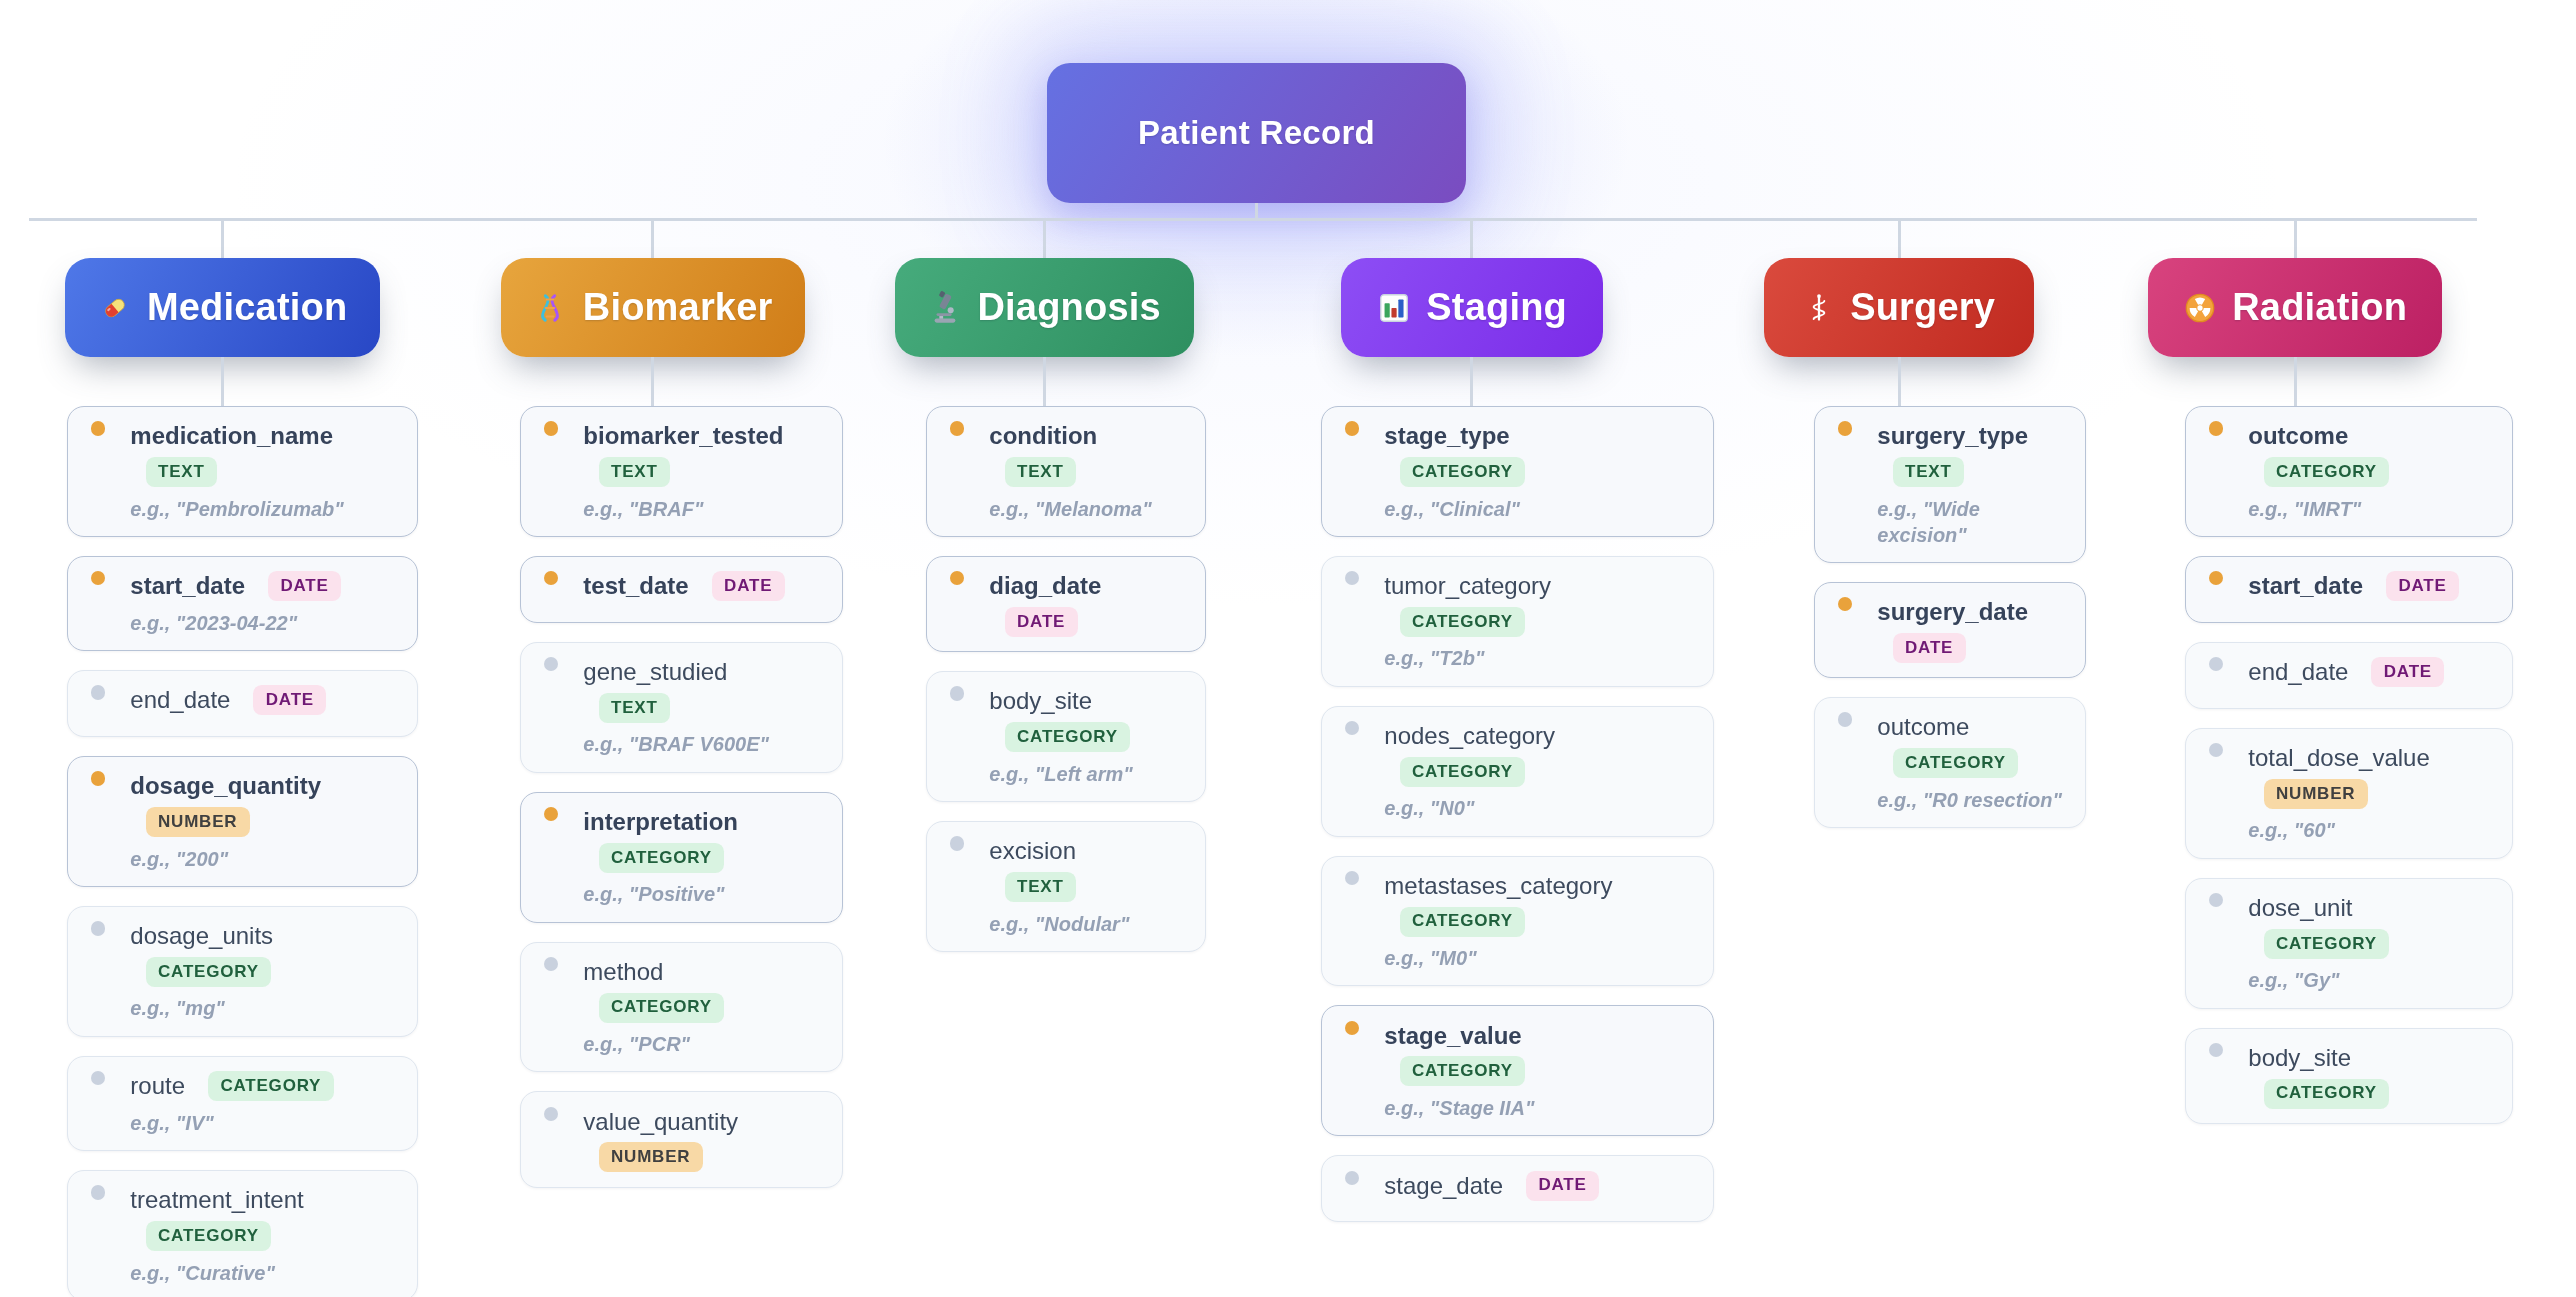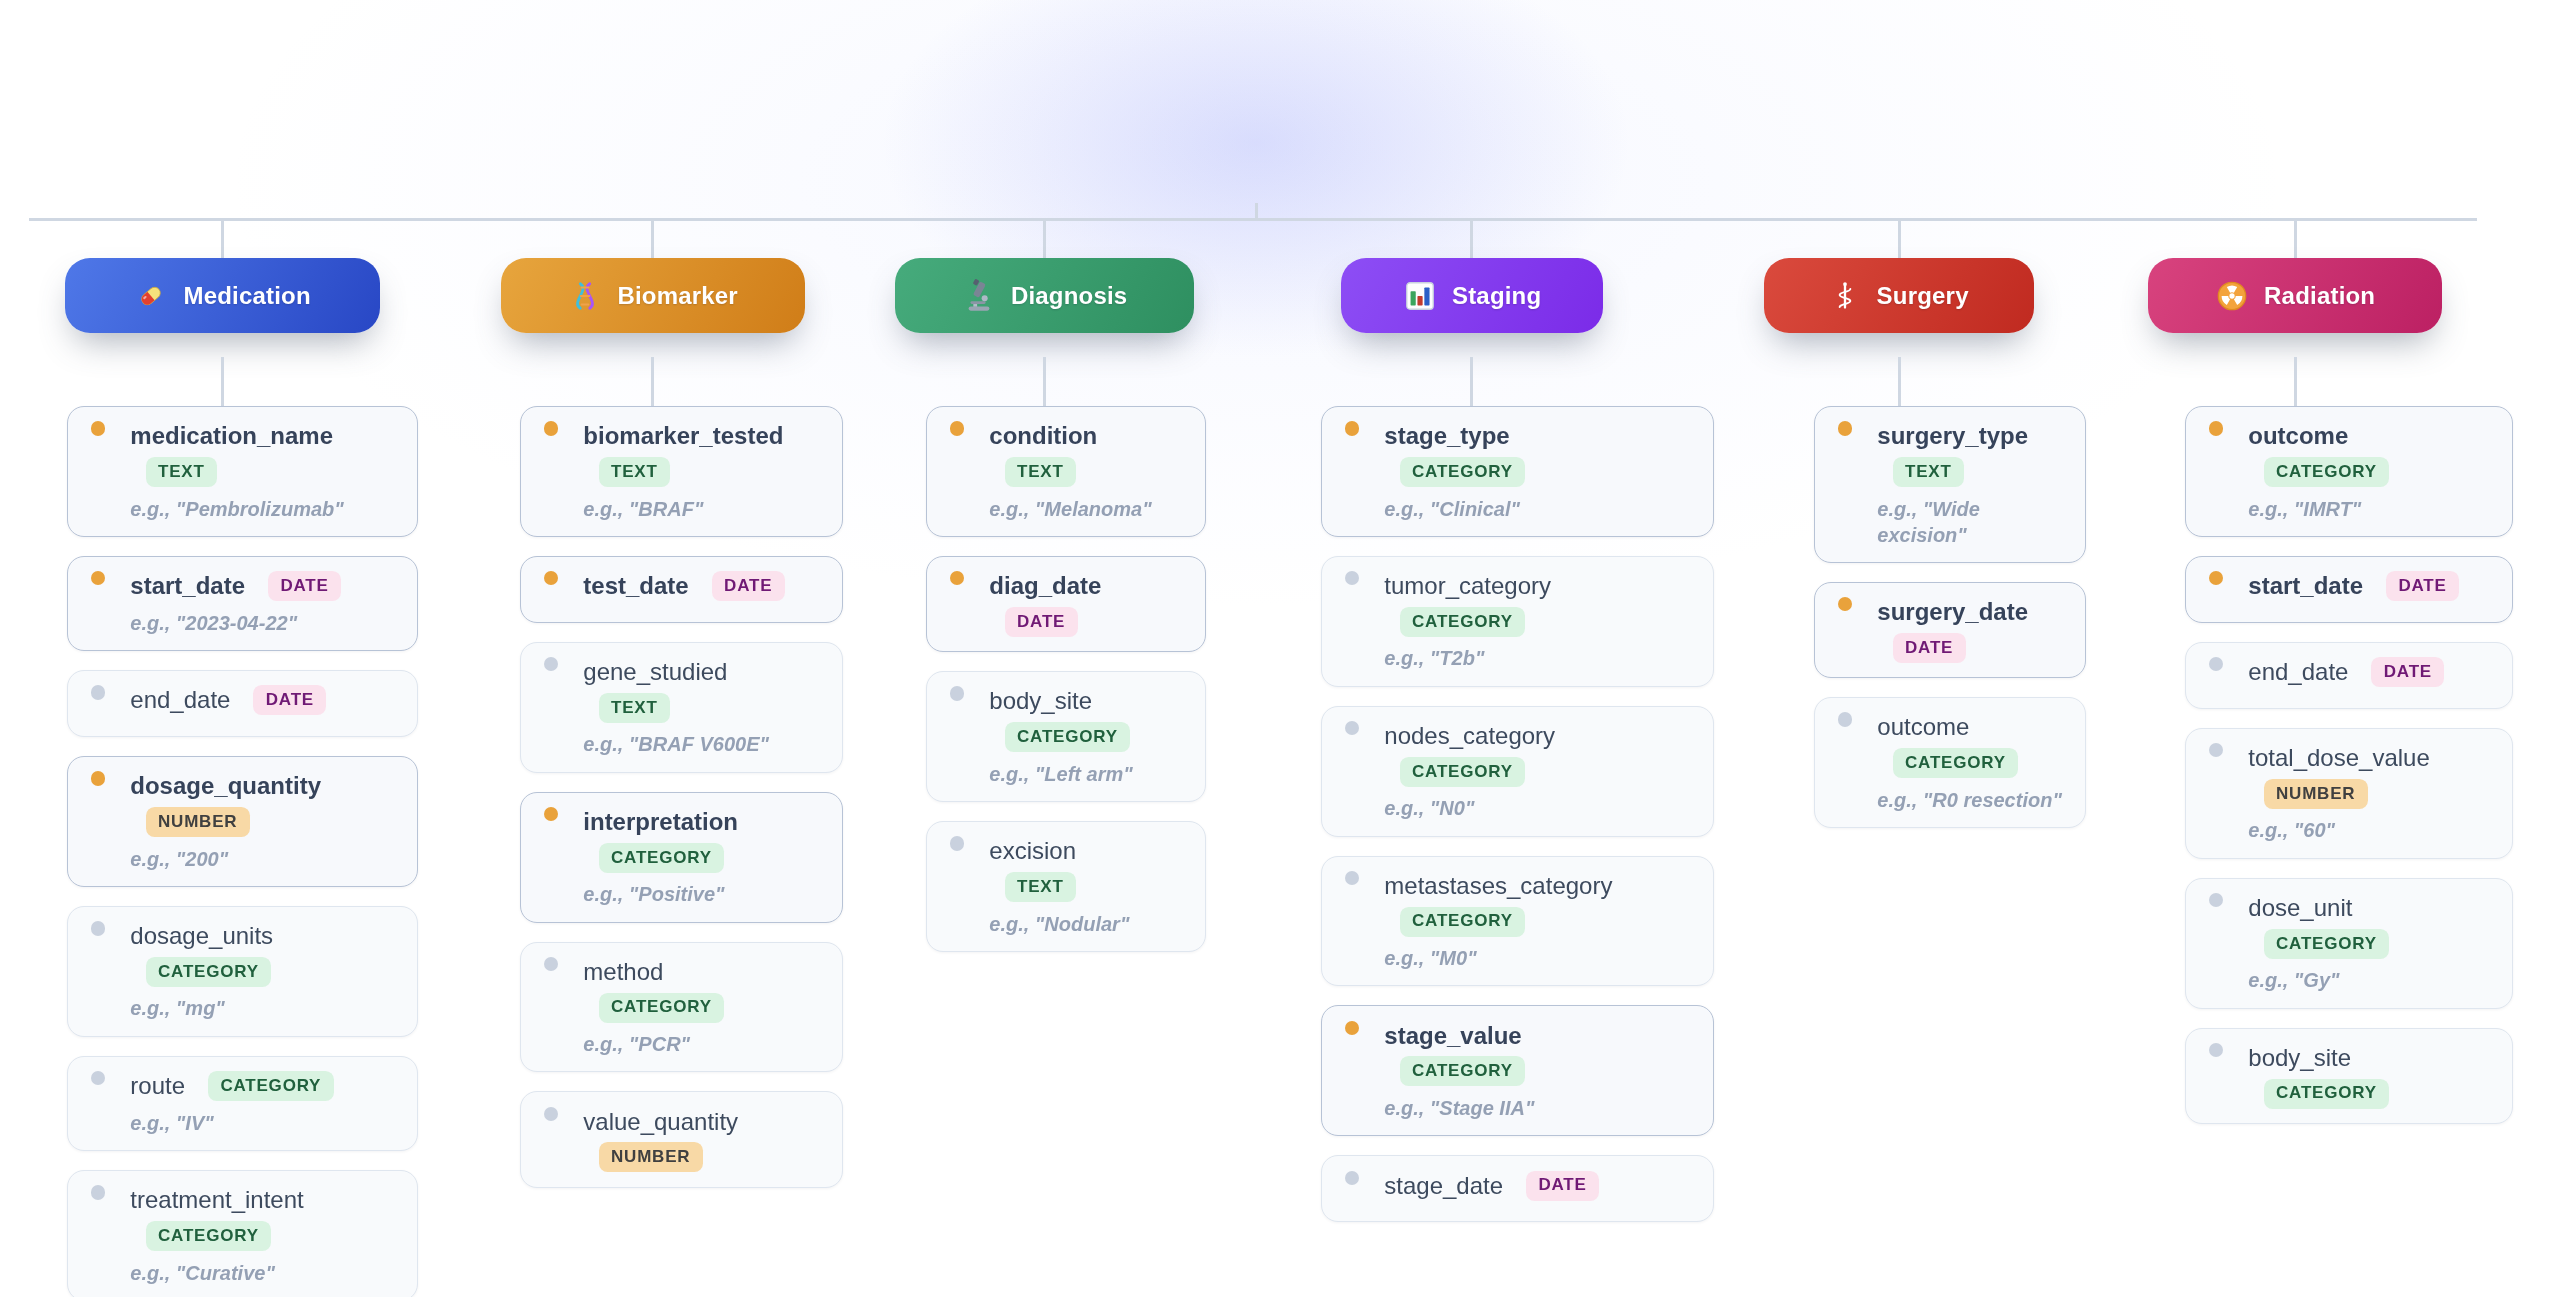--- a/index.html
+++ b/index.html
@@ -22,23 +22,23 @@
 
   .root-node{
     position:absolute;left:1047px;top:63px;width:419px;height:140px;border-radius:23px;
     display:flex;align-items:center;justify-content:center;
     color:#fff;font-size:33px;font-weight:700;letter-spacing:0.3px;
     box-shadow:0 0 76px 29px rgba(139,148,250,.26), 0 13.4px 32px rgba(91,82,225,.26);
     text-shadow:0 1px 1.9px rgba(15,23,42,.18);
   }
 
   .col-header{
-    position:absolute;top:258px;height:75px;border-radius:25px;
+    position:absolute;top:258px;height:99px;border-radius:25px;
     display:flex;align-items:center;justify-content:center;gap:15.3px;
-    color:#fff;font-size:24px;font-weight:700;letter-spacing:0.2px;
+    color:#fff;font-size:38px;font-weight:700;letter-spacing:0.2px;
     box-shadow:0 17px 34px -9.6px rgba(71,85,105,.45);
     text-shadow:0 1px 1.9px rgba(15,23,42,.18);
   }
   .col-header .icon{display:flex;align-items:center;}
 
   .cards{position:absolute;top:406px;display:flex;flex-direction:column;gap:19px;}
   .card{
     background:#f8fafc;border:1.9px solid #dfe6ef;border-radius:17px;
     display:flex;align-items:flex-start;gap:25px;padding:14.3px 17px 14.3px 23px;
     box-shadow:0 1px 2.9px rgba(15,23,42,.05);box-sizing:border-box;min-height:67px;
@@ -55,20 +55,23 @@
   .badge{font-size:17px;font-weight:700;letter-spacing:0.8px;padding:4.8px 12.4px;border-radius:8.6px;line-height:1.2;white-space:nowrap;}
   .badge.t-TEXT,.badge.t-CATEGORY{background:#d9f3e1;color:#20603d;}
   .badge.t-DATE{background:#fbe2ed;color:#701a75;}
   .badge.t-NUMBER{background:#f8d9a6;color:#404040;}
   .example{margin-top:8.6px;font-size:20px;font-style:italic;font-weight:600;color:var(--example);line-height:1.3;}
 </style>
 </head>
 <body>
 
 <div id="canvas">
+  <div class="root-node" style="background: linear-gradient(125deg, rgb(101, 113, 226), rgb(122, 76, 192));">
+    <span>Patient Record</span>
+  </div>
   <div class="vline" style="left:1255px;top:203px;height:15.3px;"></div>
   <div class="hline"></div>
   <div id="tree">
       <div class="vline" style="left: 221px; top: 221px; height: 37px;"></div>
       <div class="col-header" style="left: 65px; width: 315px; background: linear-gradient(120deg, rgb(79, 120, 232), rgb(40, 71, 197));">
         <span class="icon">
           <svg viewBox="0 0 36 36" width="34" height="34">
             <defs>
               <clipPath id="pc">
                 <rect x="7" y="12" width="22" height="12" rx="6"></rect>

